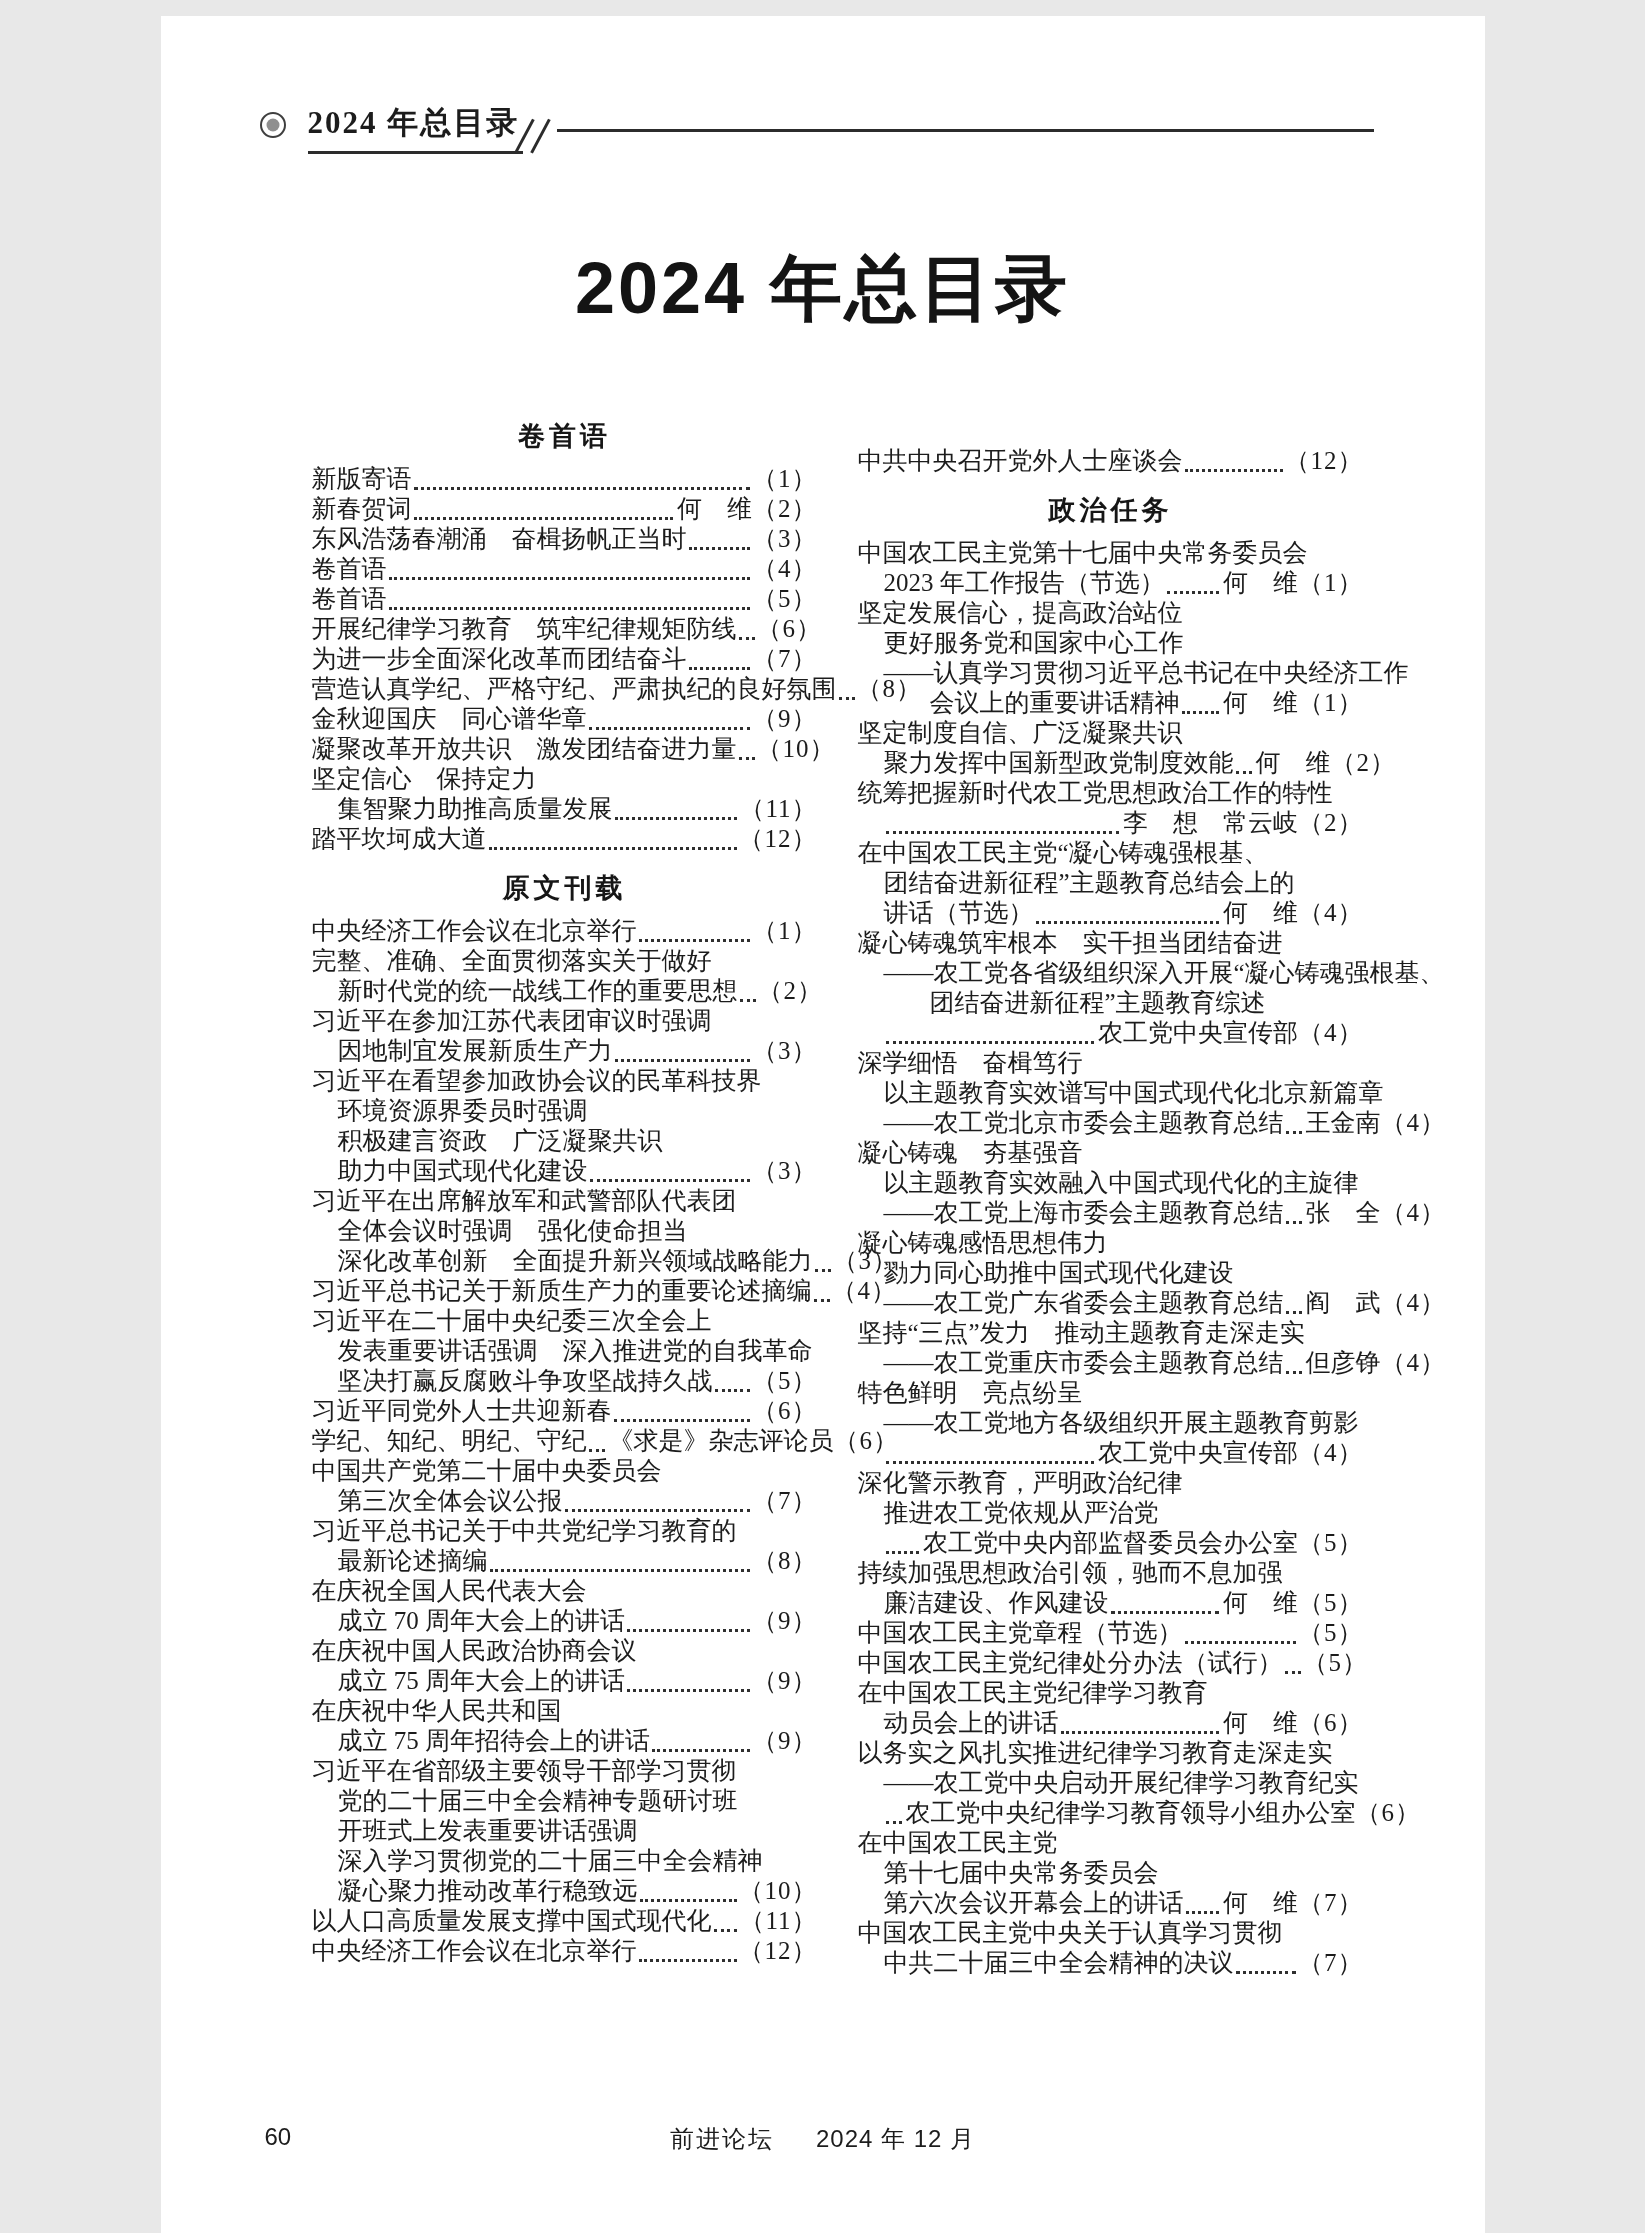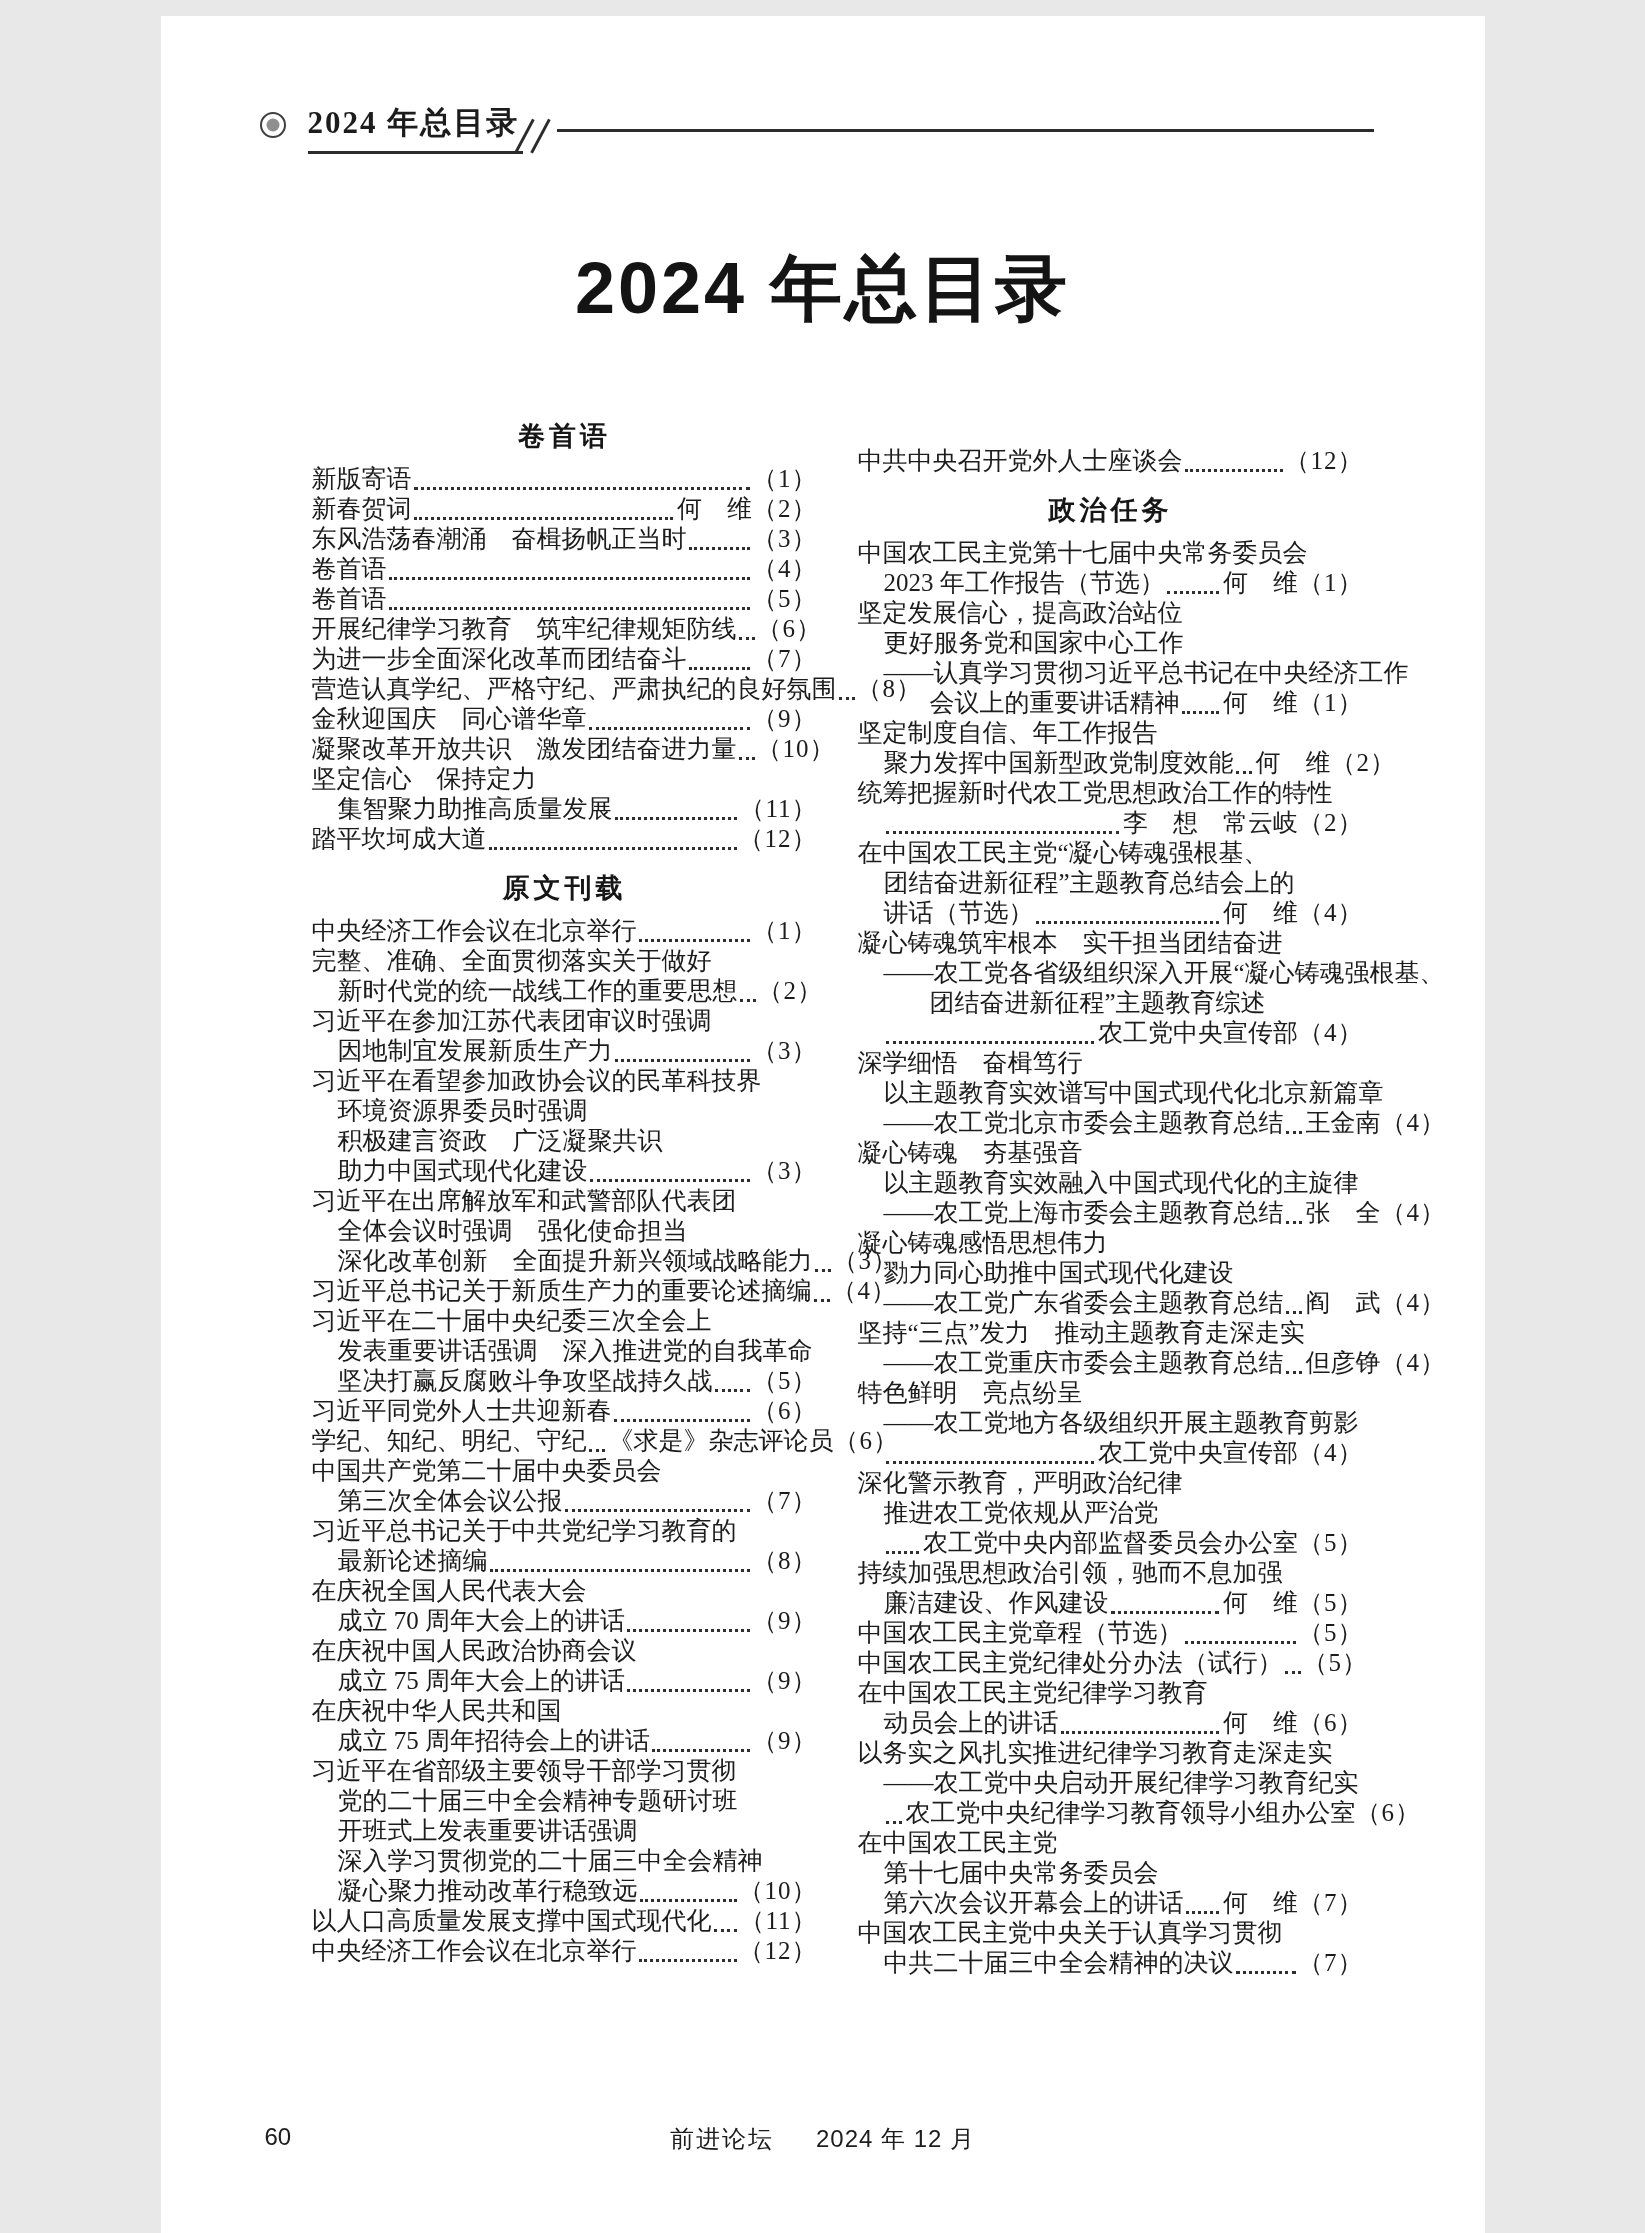--- a/index.html
+++ b/index.html
@@ -446,21 +446,21 @@
   </div>
 
   <div class="toc-line ind-2">
     <span class="t">会议上的重要讲话精神</span>
     <span class="dots"></span>
     <span class="a">何　维</span>
     <span class="p">（1）</span>
   </div>
 
   <div class="toc-line ind-0">
-    <span class="t">坚定制度自信、年工作报告</span>
+    <span class="t">坚定制度自信、广泛凝聚共识</span>
 
   </div>
 
   <div class="toc-line ind-1">
     <span class="t">聚力发挥中国新型政党制度效能</span>
     <span class="dots"></span>
     <span class="a">何　维</span>
     <span class="p">（2）</span>
   </div>
 

